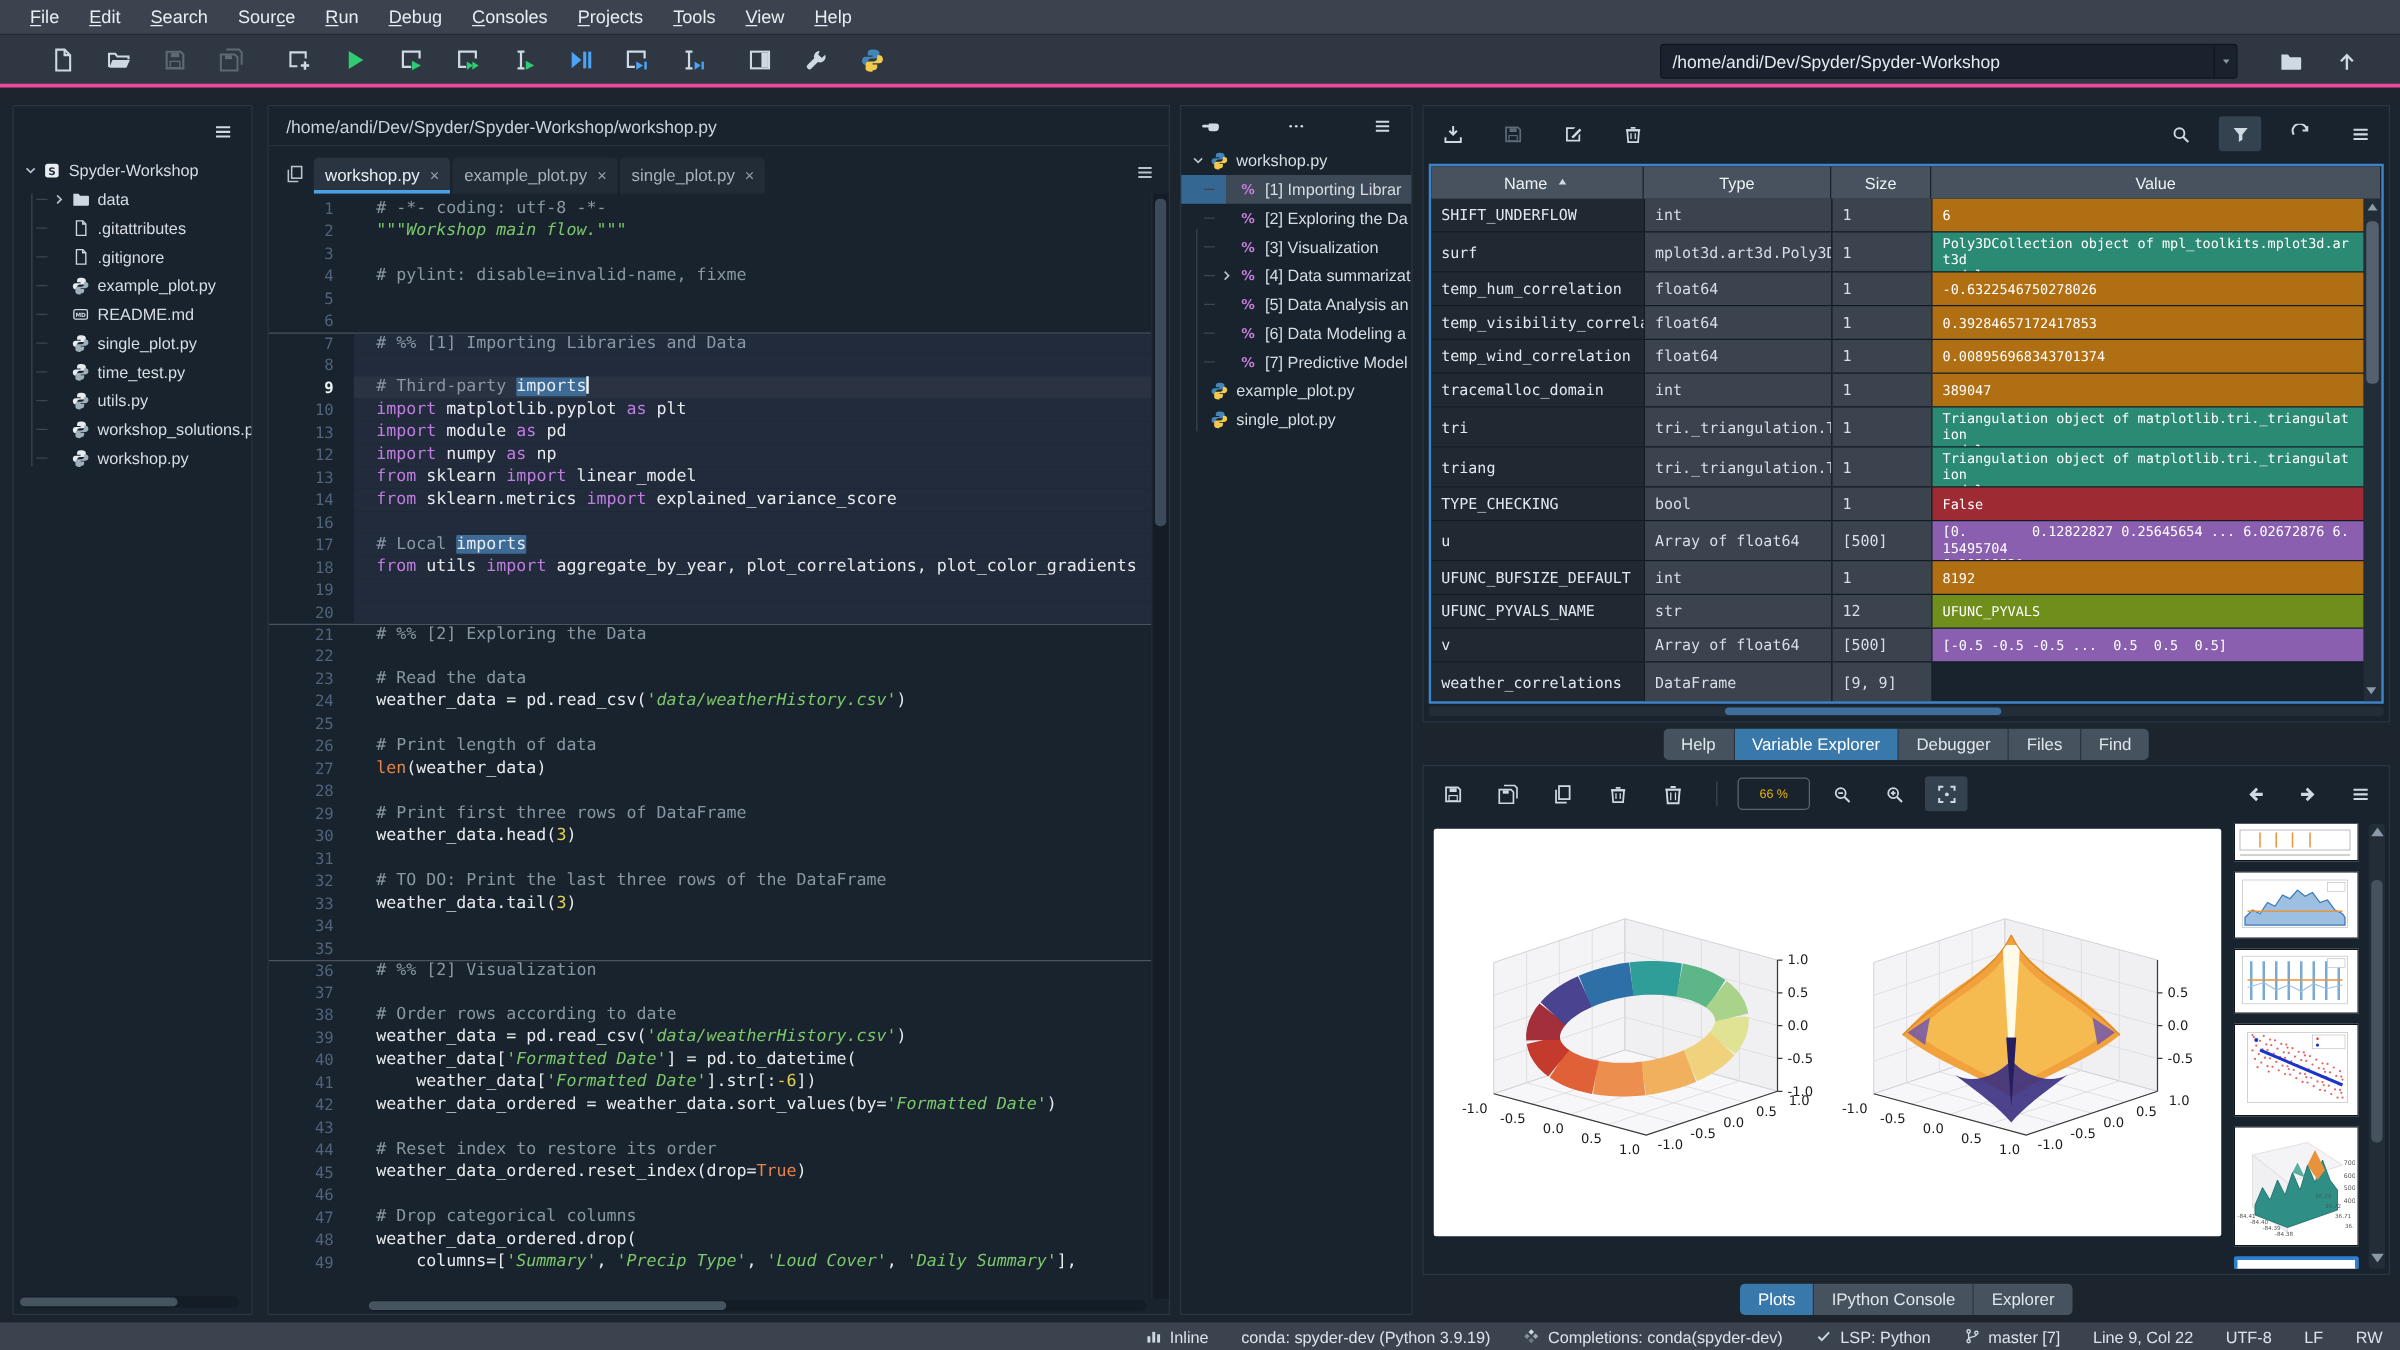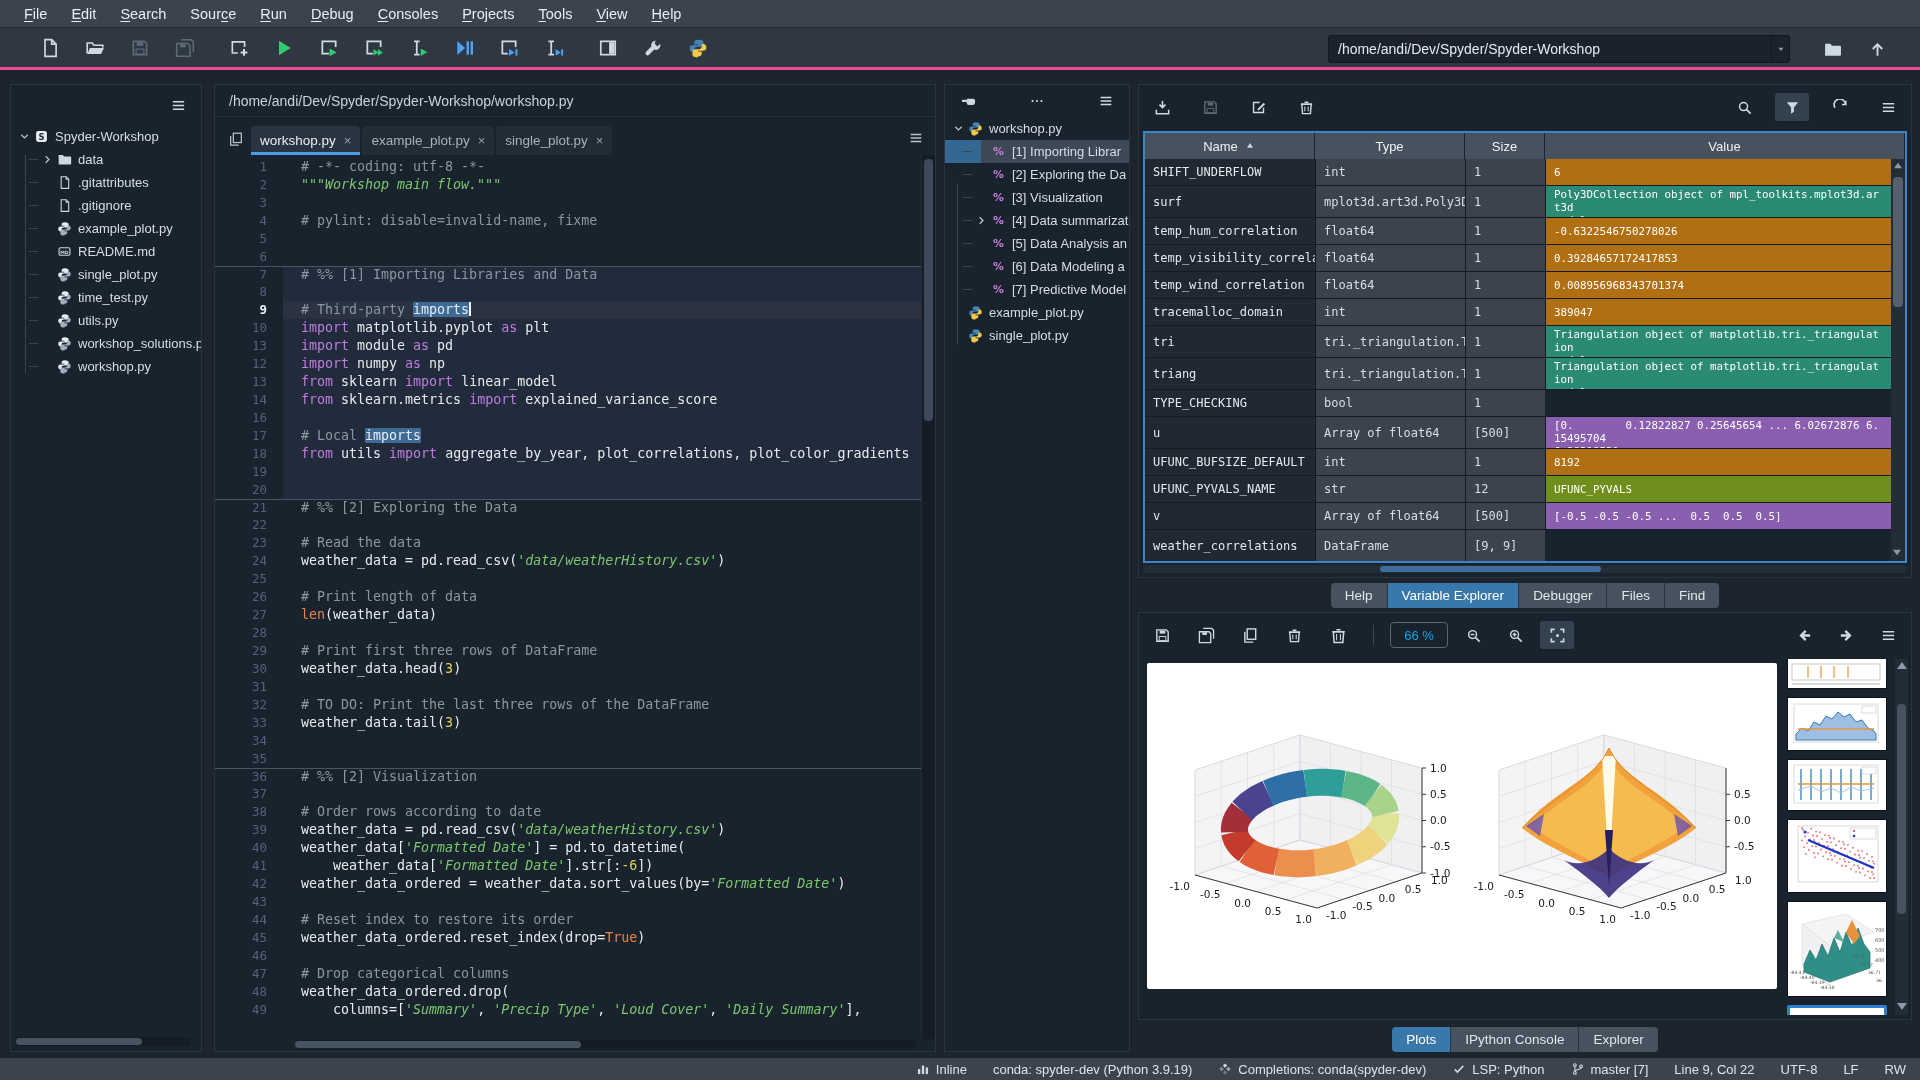--- a/index.html
+++ b/index.html
@@ -95,21 +95,21 @@
   
   .ptabs{position:absolute;left:1138px;width:774px;height:30px;display:flex;justify-content:center;align-items:center}
   .ptab{padding:5px 14px;font-size:13.5px;background:#46525e;color:#dfe6ec;border-right:1px solid #2c353f}
   .ptab:first-child{border-radius:4px 0 0 4px}
   .ptab:last-child{border-radius:0 4px 4px 0;border-right:none}
   .ptab.active{background:#3878ab;color:#fff}
 
   
   #plots{left:1138px;top:612px;width:774px;height:408px}
   #plots .ptoolbar{height:44px}
-  .zoombox{width:58px;height:26px;border:1px solid #5a6673;border-radius:4px;display:flex;align-items:center;justify-content:center;font-size:13px;color:#0ea5e9;margin:0 8px}
+  .zoombox{width:58px;height:26px;border:1px solid #5a6673;border-radius:4px;display:flex;align-items:center;justify-content:center;font-size:10px;color:#eab308;margin:0 8px}
   .tsep{width:1px;height:20px;background:#3c4650;margin:0 8px}
   #plot-canvas{position:absolute;left:8px;top:50px;width:630px;height:326px;background:#ffffff;border-radius:2px;display:flex;align-items:center;justify-content:center;gap:4px}
   #thumbs{position:absolute;left:648px;top:46px;width:104px;height:356px;overflow:hidden}
   .thumb{width:100px;background:#fff;border:1px solid #0d141b;margin-bottom:8px;overflow:hidden}
   .thumb.sel{border:3px solid #2f7fd0;border-radius:2px}
   #thumb-scroll{position:absolute;left:756px;top:46px;width:13px;height:356px;background:#232d37;border-radius:3px}
   .tri-up{width:0;height:0;border-left:5px solid transparent;border-right:5px solid transparent;border-bottom:7px solid #8b9aa8;margin:3px auto}
   .tri-down{width:0;height:0;border-left:5px solid transparent;border-right:5px solid transparent;border-top:7px solid #8b9aa8;margin:3px auto}
 
   
@@ -1029,20 +1029,21 @@
           <span class="vc cname">triang</span>
           <span class="vc ctype">tri._triangulation.Tri…</span>
           <span class="vc csize">1</span>
           <span class="vc cval" style="background:#2b8a74">Triangulation object of matplotlib.tri._triangulation
 module</span>
         </div>
         <div class="vrow h1" style="height:27px">
           <span class="vc cname">TYPE_CHECKING</span>
           <span class="vc ctype">bool</span>
           <span class="vc csize">1</span>
+          <span class="vc cval" style="background:#9e2a33">False</span>
         </div>
         <div class="vrow h2" style="height:32px">
           <span class="vc cname">u</span>
           <span class="vc ctype">Array of float64</span>
           <span class="vc csize">[500]</span>
           <span class="vc cval" style="background:#8a5fb0">[0.        0.12822827 0.25645654 ... 6.02672876 6.15495704
 6.28318531 ...</span>
         </div>
         <div class="vrow h1" style="height:27px">
           <span class="vc cname">UFUNC_BUFSIZE_DEFAULT</span>

